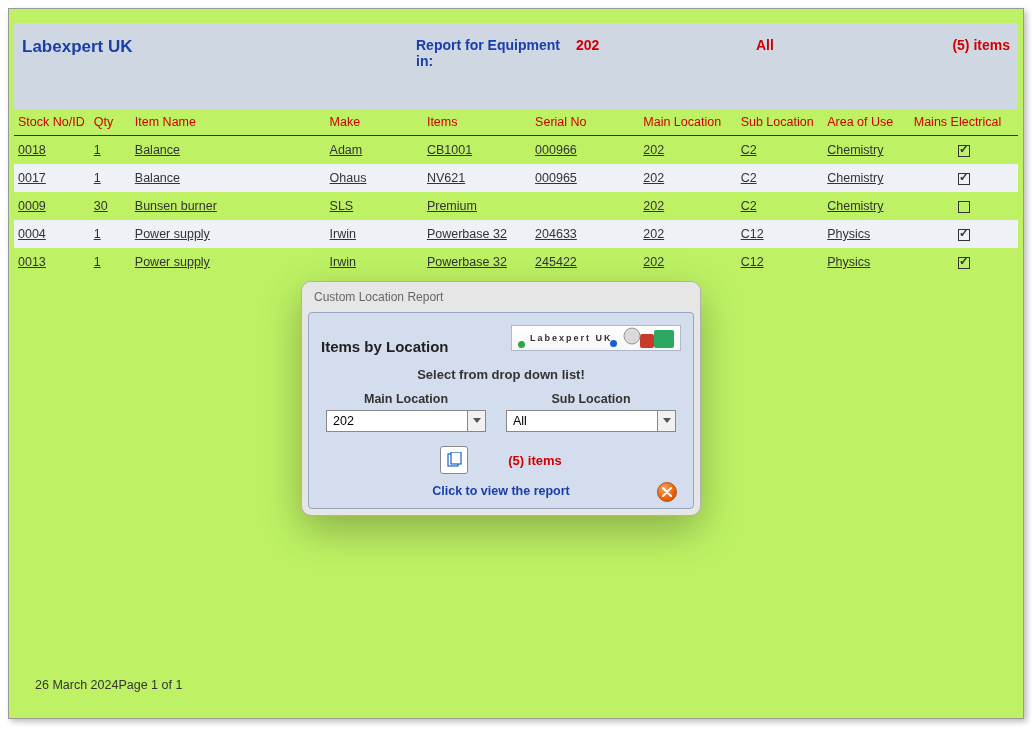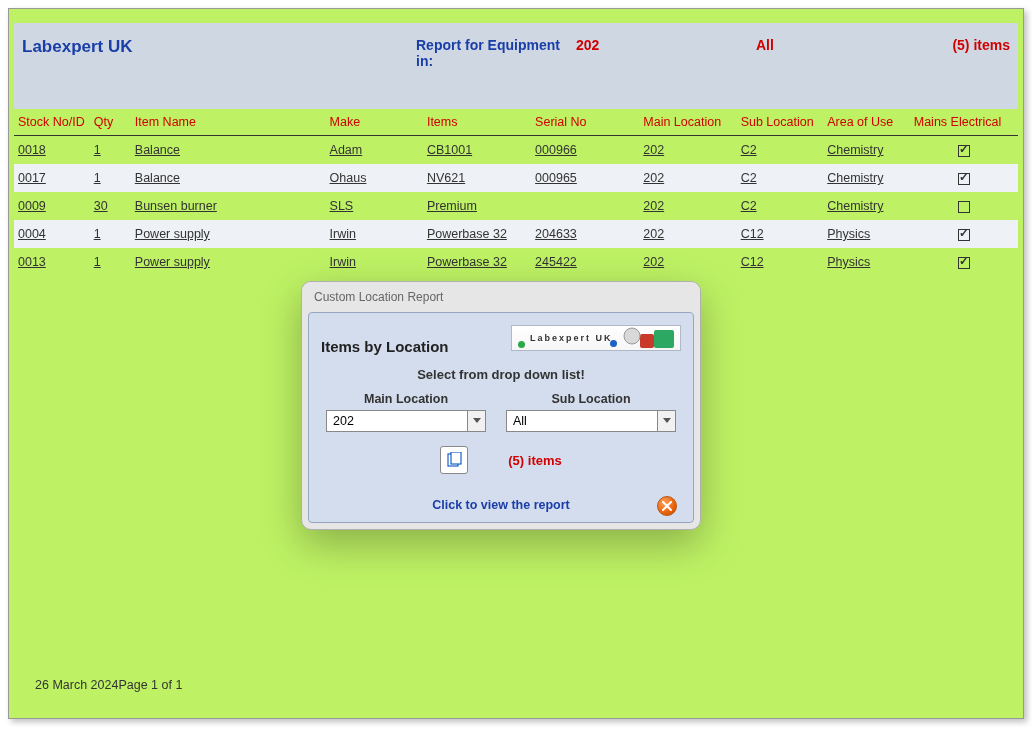--- a/index.html
+++ b/index.html
@@ -192,21 +192,21 @@
     border-radius:3px;
     background:#fff;
     display:flex;
     align-items:center;
     justify-content:center;
   }
   .dlg-bottom {
     display:flex;
     align-items:center;
     justify-content:center;
-    margin-top: 24px;
+    margin-top: 10px;
     position:relative;
   }
   .dlg-bottom-text {
     font-weight:bold;
     font-size:12.5px;
     color:#1a3ea8;
   }
   .close-btn {
     position:absolute;
     right: 4px;

